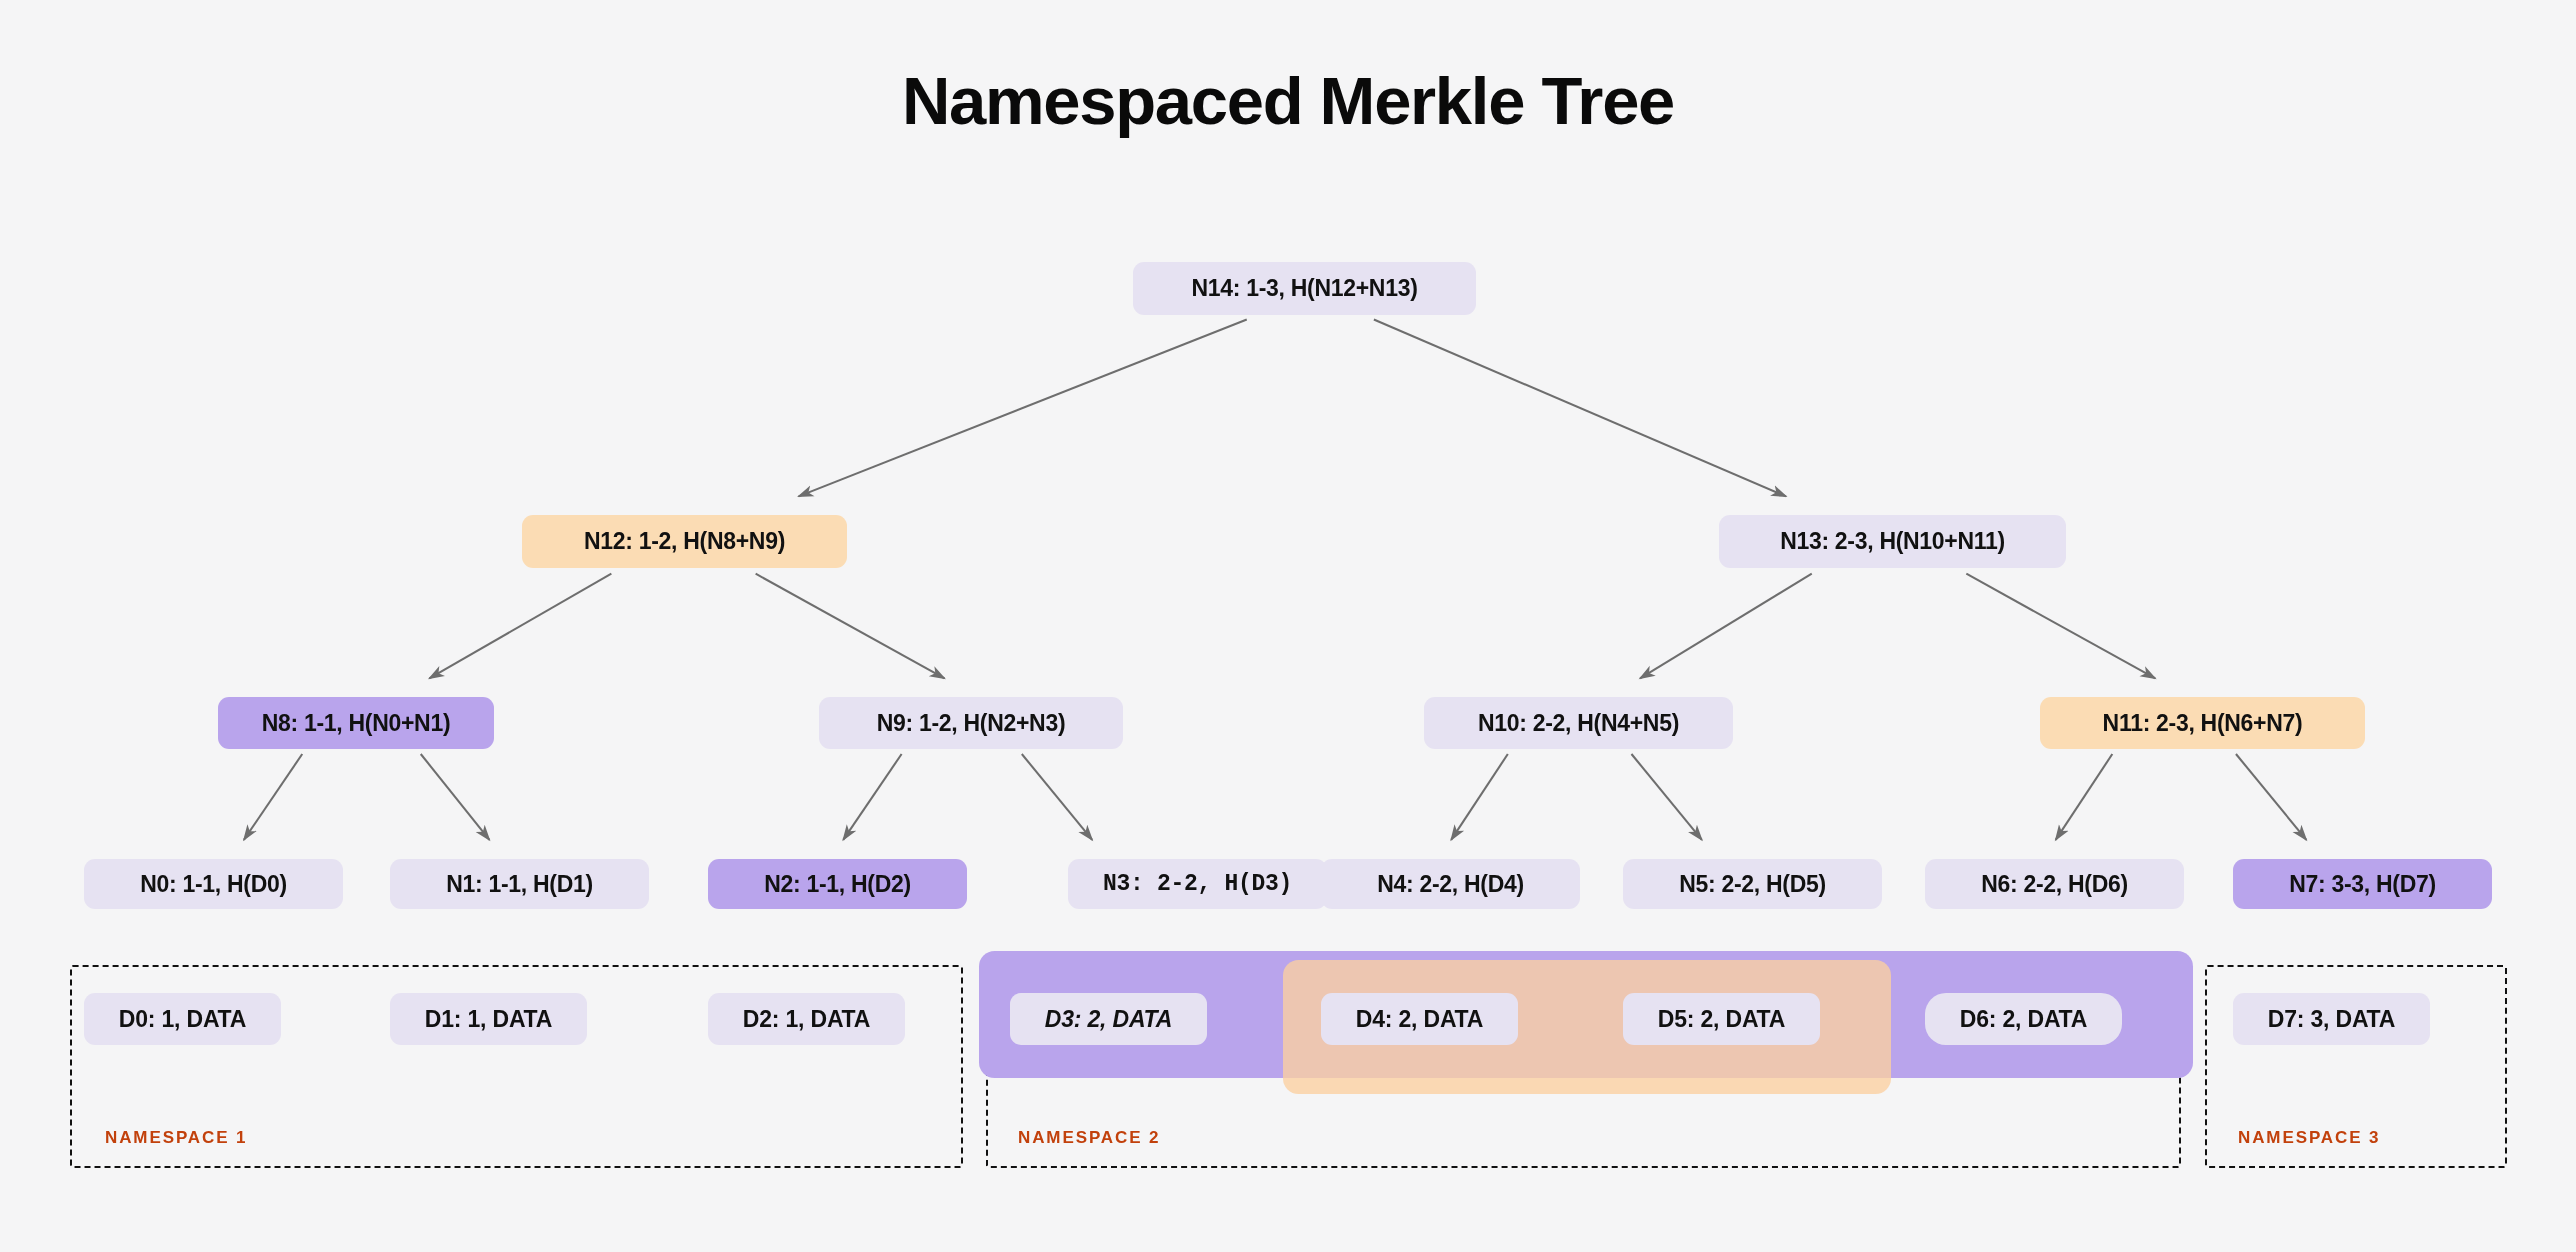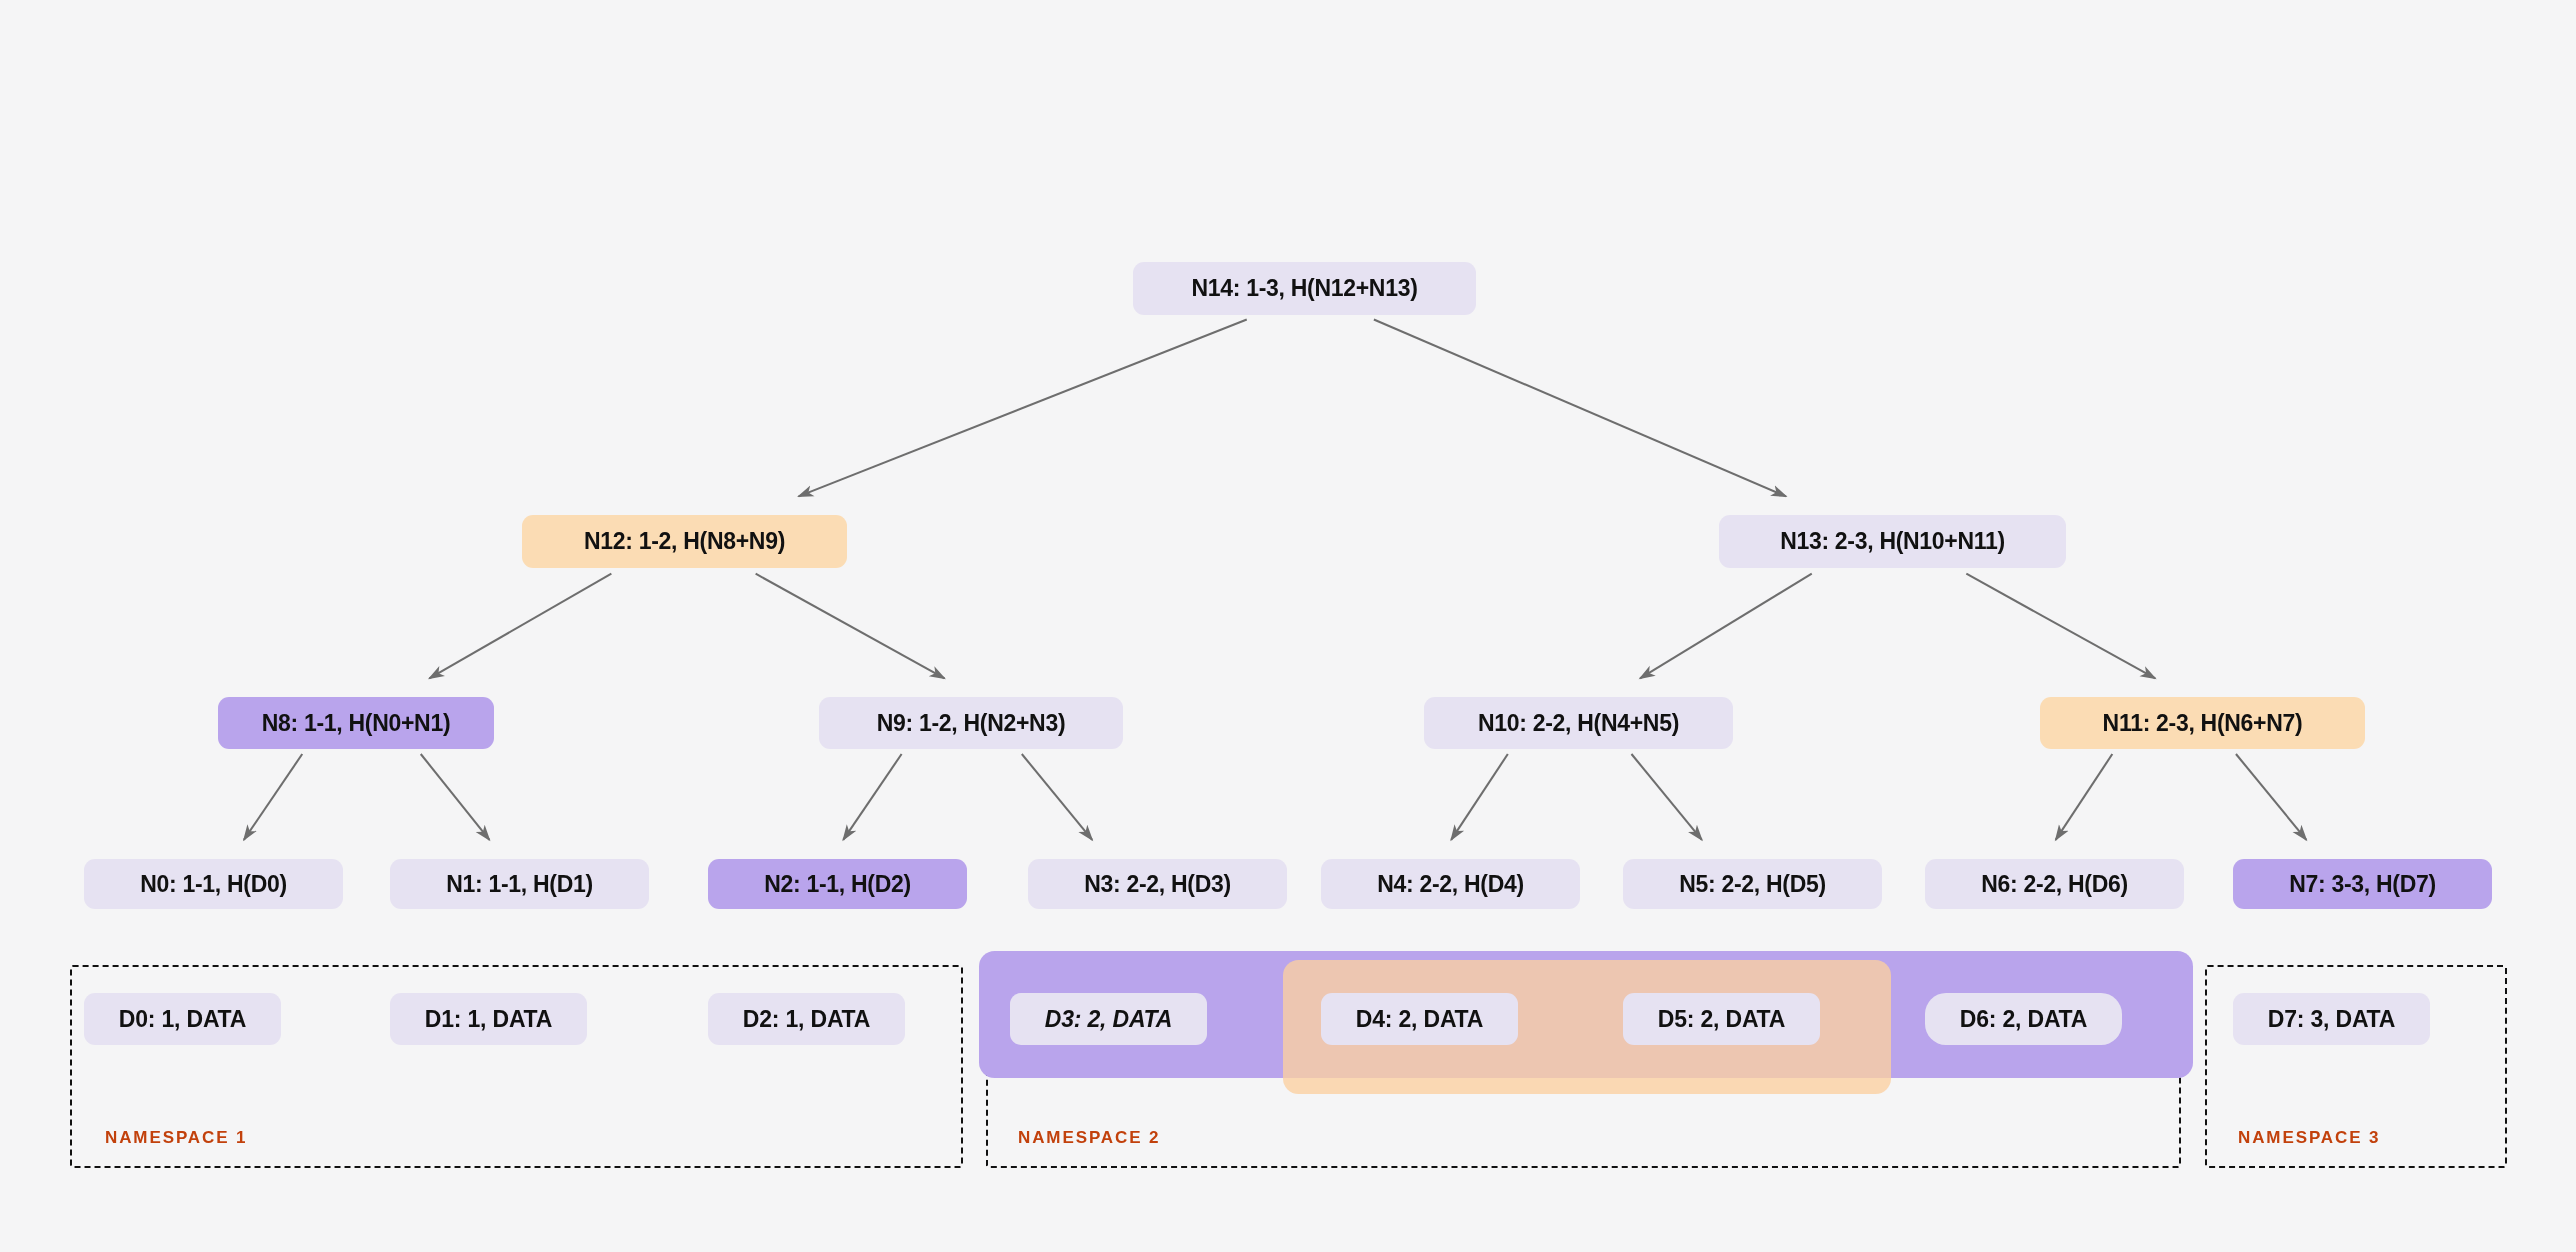--- a/index.html
+++ b/index.html
@@ -102,20 +102,21 @@
     letter-spacing: -0.2px;
     color: #111111;
     white-space: nowrap;
   }
 </style>
 </head>
 <body>
 
 <div id="canvas">
 
+  <div id="title">Namespaced Merkle Tree</div>
 
   <svg id="edges" viewBox="0 0 3000 1459" width="2576" height="1253">
     <defs>
       <marker id="arrowhead" markerWidth="9" markerHeight="9" refX="7.2" refY="3.2" orient="auto" markerUnits="strokeWidth">
         <path d="M0,0.4 L8,3.2 L0,6 L2.1,3.2 Z" fill="#6e6e6e"></path>
       </marker>
     </defs>
     <g id="edge-group" stroke="#6e6e6e" stroke-width="2.4" fill="none">
         <line x1="1452" y1="372" x2="930" y2="578" marker-end="url(#arrowhead)"></line>
         <line x1="1600" y1="372" x2="2080" y2="578" marker-end="url(#arrowhead)"></line>
@@ -152,21 +153,21 @@
       <div class="node" style="left: 1133px; top: 262px; width: 343px; height: 53px;">N14: 1-3, H(N12+N13)</div>
       <div class="node hl-orange" style="left: 522px; top: 515px; width: 325px; height: 53px;">N12: 1-2, H(N8+N9)</div>
       <div class="node" style="left: 1719px; top: 515px; width: 347px; height: 53px;">N13: 2-3, H(N10+N11)</div>
       <div class="node hl-purple" style="left: 218px; top: 697px; width: 276px; height: 52px;">N8: 1-1, H(N0+N1)</div>
       <div class="node" style="left: 819px; top: 697px; width: 304px; height: 52px;">N9: 1-2, H(N2+N3)</div>
       <div class="node" style="left: 1424px; top: 697px; width: 309px; height: 52px;">N10: 2-2, H(N4+N5)</div>
       <div class="node hl-orange" style="left: 2040px; top: 697px; width: 325px; height: 52px;">N11: 2-3, H(N6+N7)</div>
       <div class="node" style="left: 84px; top: 859px; width: 259px; height: 50px;">N0: 1-1, H(D0)</div>
       <div class="node" style="left: 390px; top: 859px; width: 259px; height: 50px;">N1: 1-1, H(D1)</div>
       <div class="node hl-purple" style="left: 708px; top: 859px; width: 259px; height: 50px;">N2: 1-1, H(D2)</div>
-      <div class="node" style="left: 1028px; top: 859px; width: 259px; height: 50px;">N3: 2-2, H(D3)</div>
+      <div class="node" style="left: 1068px; top: 859px; width: 259px; height: 50px; font-family: Liberation Mono, monospace;">N3: 2-2, H(D3)</div>
       <div class="node" style="left: 1321px; top: 859px; width: 259px; height: 50px;">N4: 2-2, H(D4)</div>
       <div class="node" style="left: 1623px; top: 859px; width: 259px; height: 50px;">N5: 2-2, H(D5)</div>
       <div class="node" style="left: 1925px; top: 859px; width: 259px; height: 50px;">N6: 2-2, H(D6)</div>
       <div class="node hl-purple" style="left: 2233px; top: 859px; width: 259px; height: 50px;">N7: 3-3, H(D7)</div>
     </div>
 
   <div id="chip-layer">
       <div class="chip" style="left: 84px; top: 993px; width: 197px; height: 52px;">D0: 1, DATA</div>
       <div class="chip" style="left: 390px; top: 993px; width: 197px; height: 52px;">D1: 1, DATA</div>
       <div class="chip" style="left: 708px; top: 993px; width: 197px; height: 52px;">D2: 1, DATA</div>

